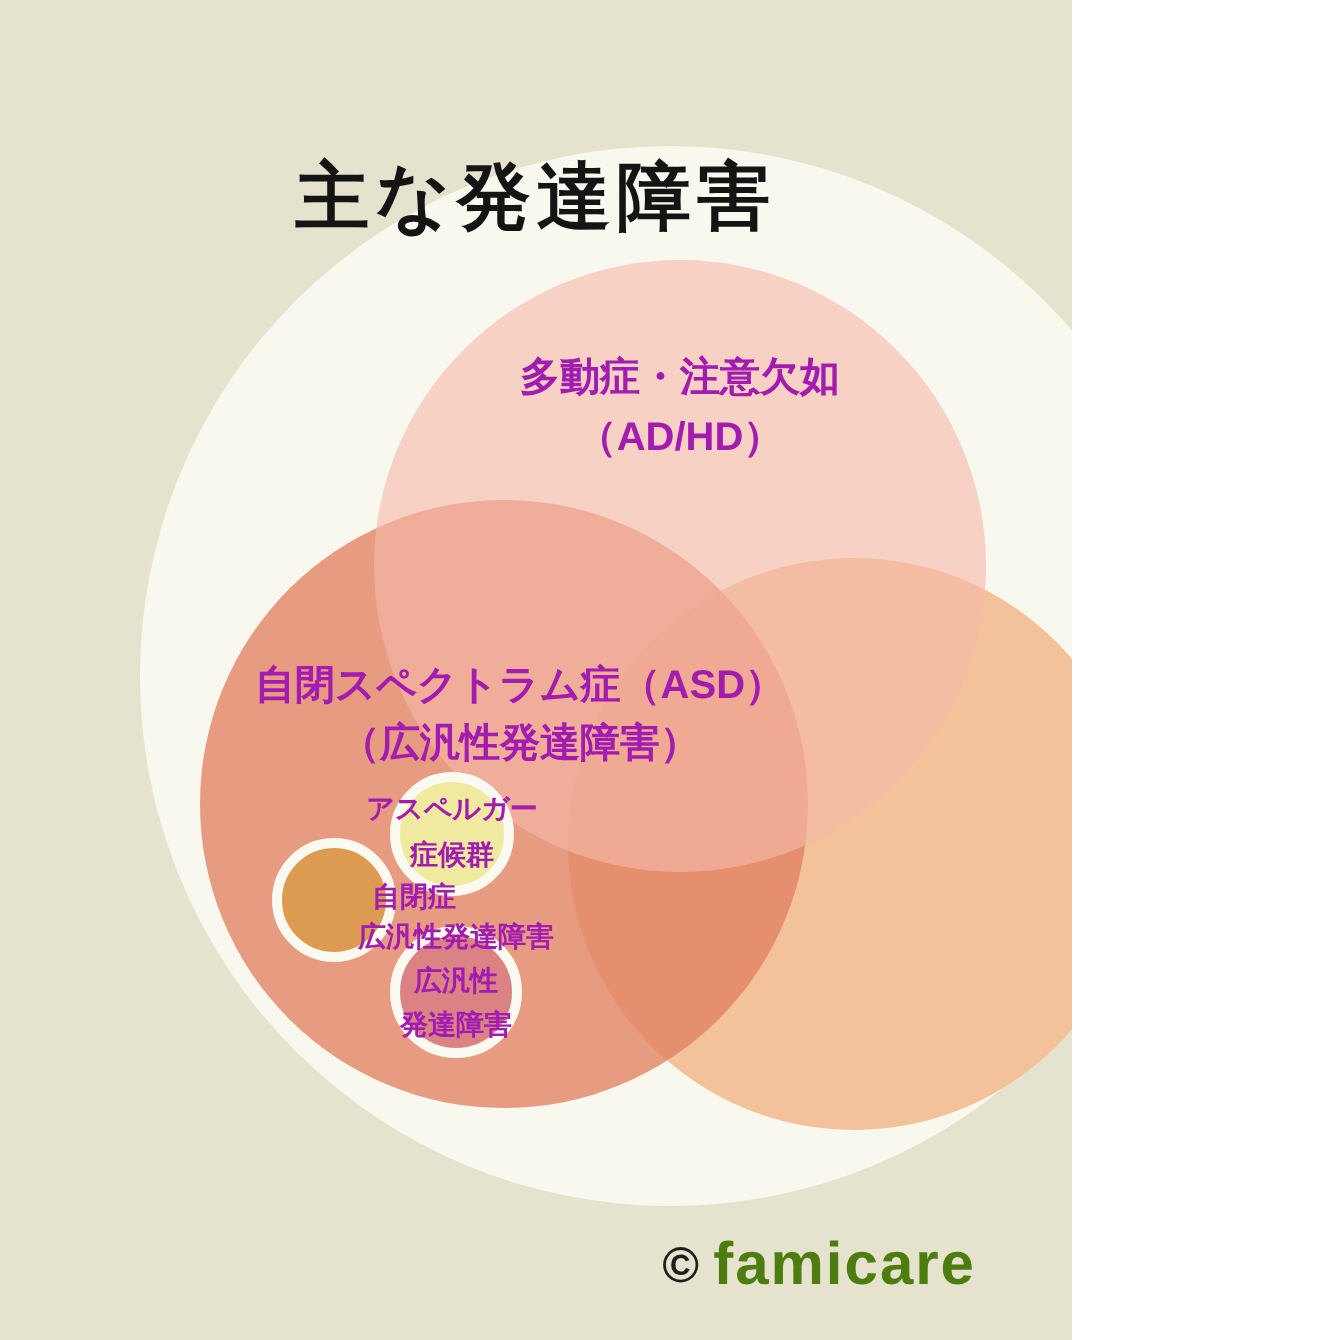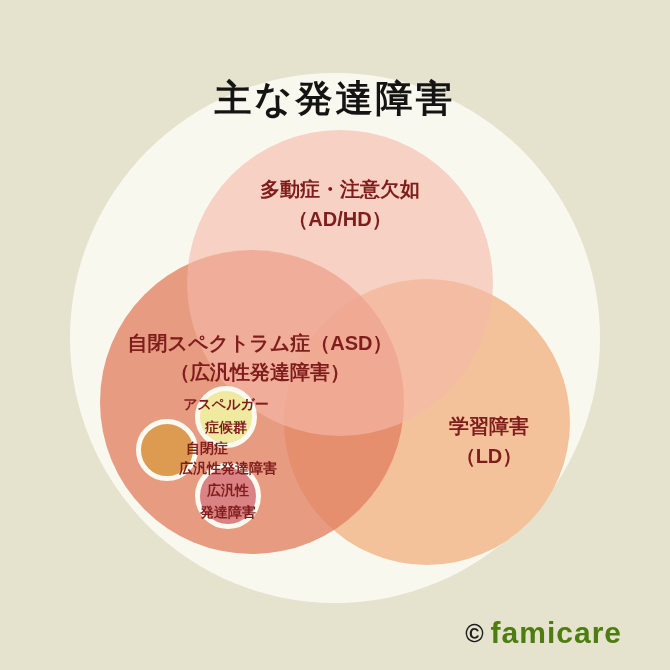--- a/index.html
+++ b/index.html
@@ -1,38 +1,38 @@
 <!DOCTYPE html>
 <html><head>
 <meta charset="utf-8">
 <style>
   html,body { margin:0; padding:0; }
   .stage {
-    position:relative; width:670px; height:670px;
+    position:relative; width:536px; height:670px;
     background:#e5e3ce; overflow:hidden;
     font-family:"Liberation Sans","DejaVu Sans",sans-serif;
   }
   .circle { position:absolute; border-radius:50%; }
   .white-circle { left:70px; top:73px; width:530px; height:530px; background:#f9f8ee; z-index:1; }
   .ld-circle    { left:284px; top:279px; width:286px; height:286px; background:#f4c29a; z-index:2; }
   .asd-circle   { left:100px; top:250px; width:304px; height:304px; background:rgba(226,128,99,0.78); z-index:3; }
   .adhd-circle  { left:187px; top:130px; width:306px; height:306px; background:rgba(245,185,169,0.63); z-index:4; }
 
   .small-circle { z-index:5; border:5px solid #fbfaf1; box-sizing:border-box; }
   .autism-circle   { left:136px; top:419px; width:62px; height:62px; background:#dd9b51; }
   .asperger-circle { left:195px; top:386px; width:62px; height:62px; background:#efeaa0; }
   .pdd-circle      { left:195px; top:463px; width:66px; height:66px; background:#db8384; }
 
   .title {
     position:absolute; left:0; right:0; top:74px; margin:0;
     text-align:center; font-size:37px; font-weight:bold;
     color:#141414; letter-spacing:3px; z-index:6;
   }
   .label {
-    position:absolute; z-index:6; text-align:center; color:#7f1d1d;
+    position:absolute; z-index:6; text-align:center; color:#a21caf;
     font-weight:bold; white-space:nowrap; transform:translateX(-50%);
   }
   .label-large { font-size:20px; line-height:30px; }
   .label-small { font-size:14px; line-height:22px; }
 
   .adhd-label     { left:340px; top:174px; }
   .asd-label      { left:260px; top:329px; line-height:29px; }
   .ld-label       { left:489px; top:411px; }
   .asperger-label { left:226px; top:393px; line-height:23px; }
   .autism-label   { left:167px; top:437px;margin-left:40px; }
@@ -64,24 +64,20 @@
   <div class="label label-large adhd-label">
     <div>多動症・注意欠如</div>
     <div>（AD/HD）</div>
   </div>
 
   <div class="label label-large asd-label">
     <div>自閉スペクトラム症（ASD）</div>
     <div>（広汎性発達障害）</div>
   </div>
 
-  <div class="label label-large ld-label">
-    <div>学習障害</div>
-    <div>（LD）</div>
-  </div>
 
   <div class="label label-small asperger-label">
     <div>アスペルガー</div>
     <div>症候群</div>
   </div>
 
   <div class="label label-small autism-label">自閉症</div>
 
   <div class="label label-small pdd-label">
     <div>広汎性発達障害</div>

